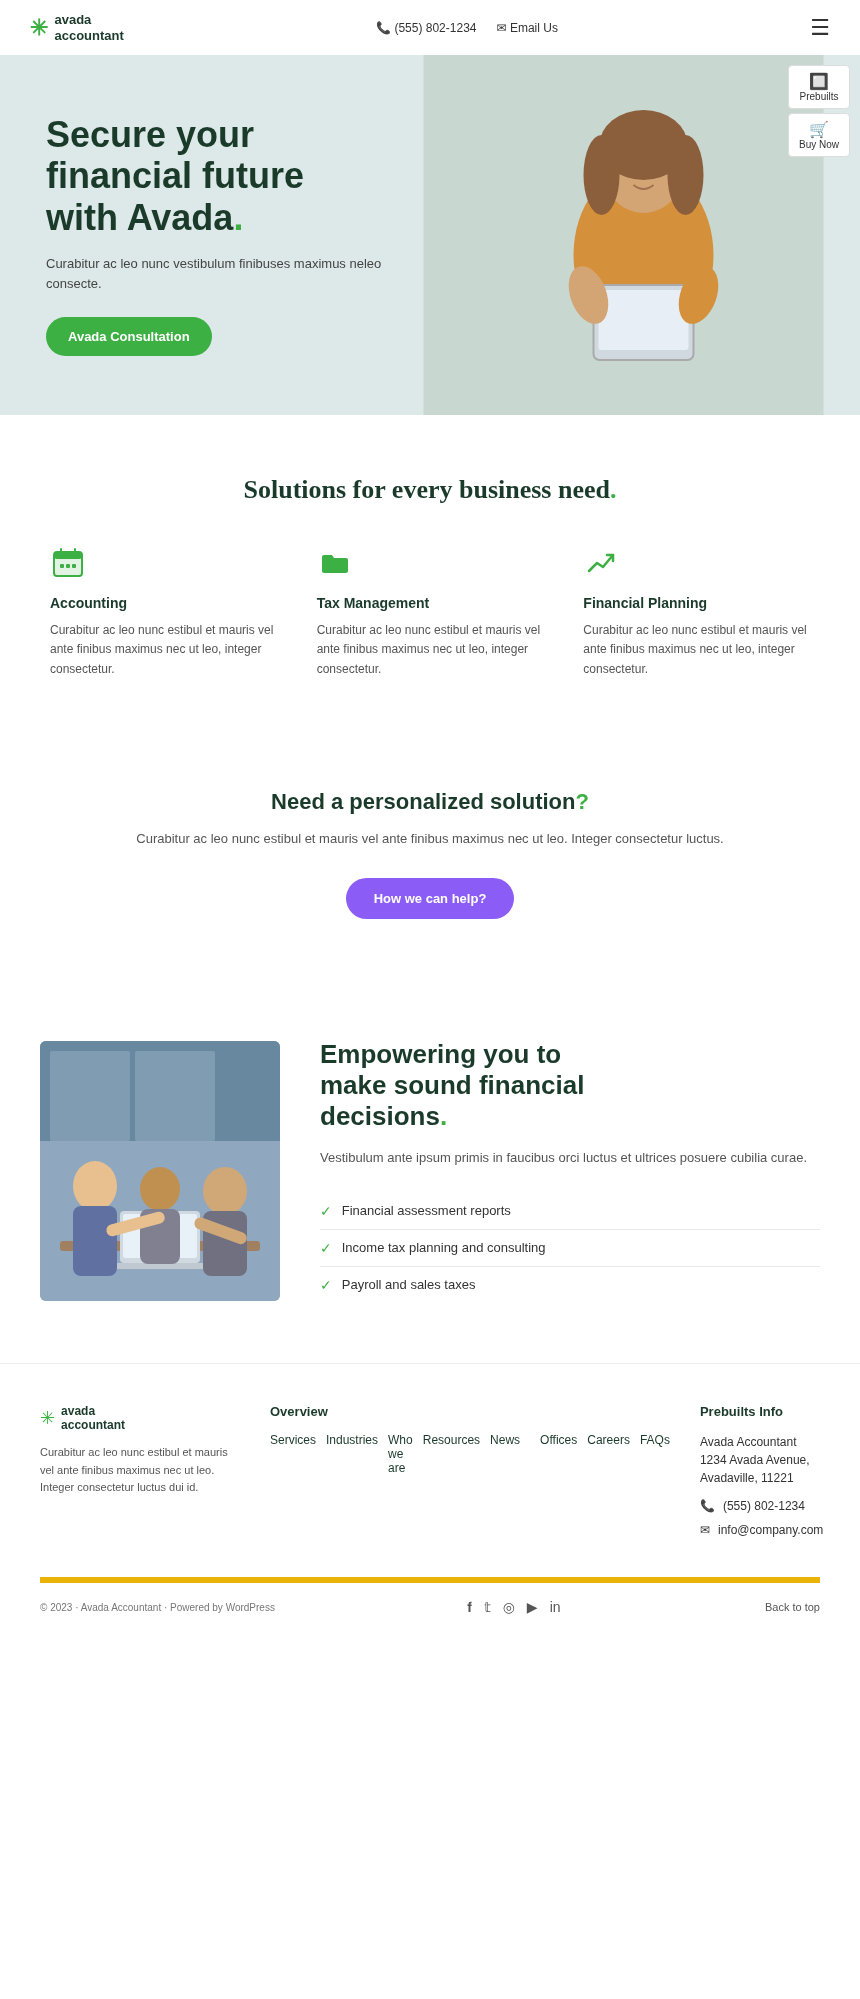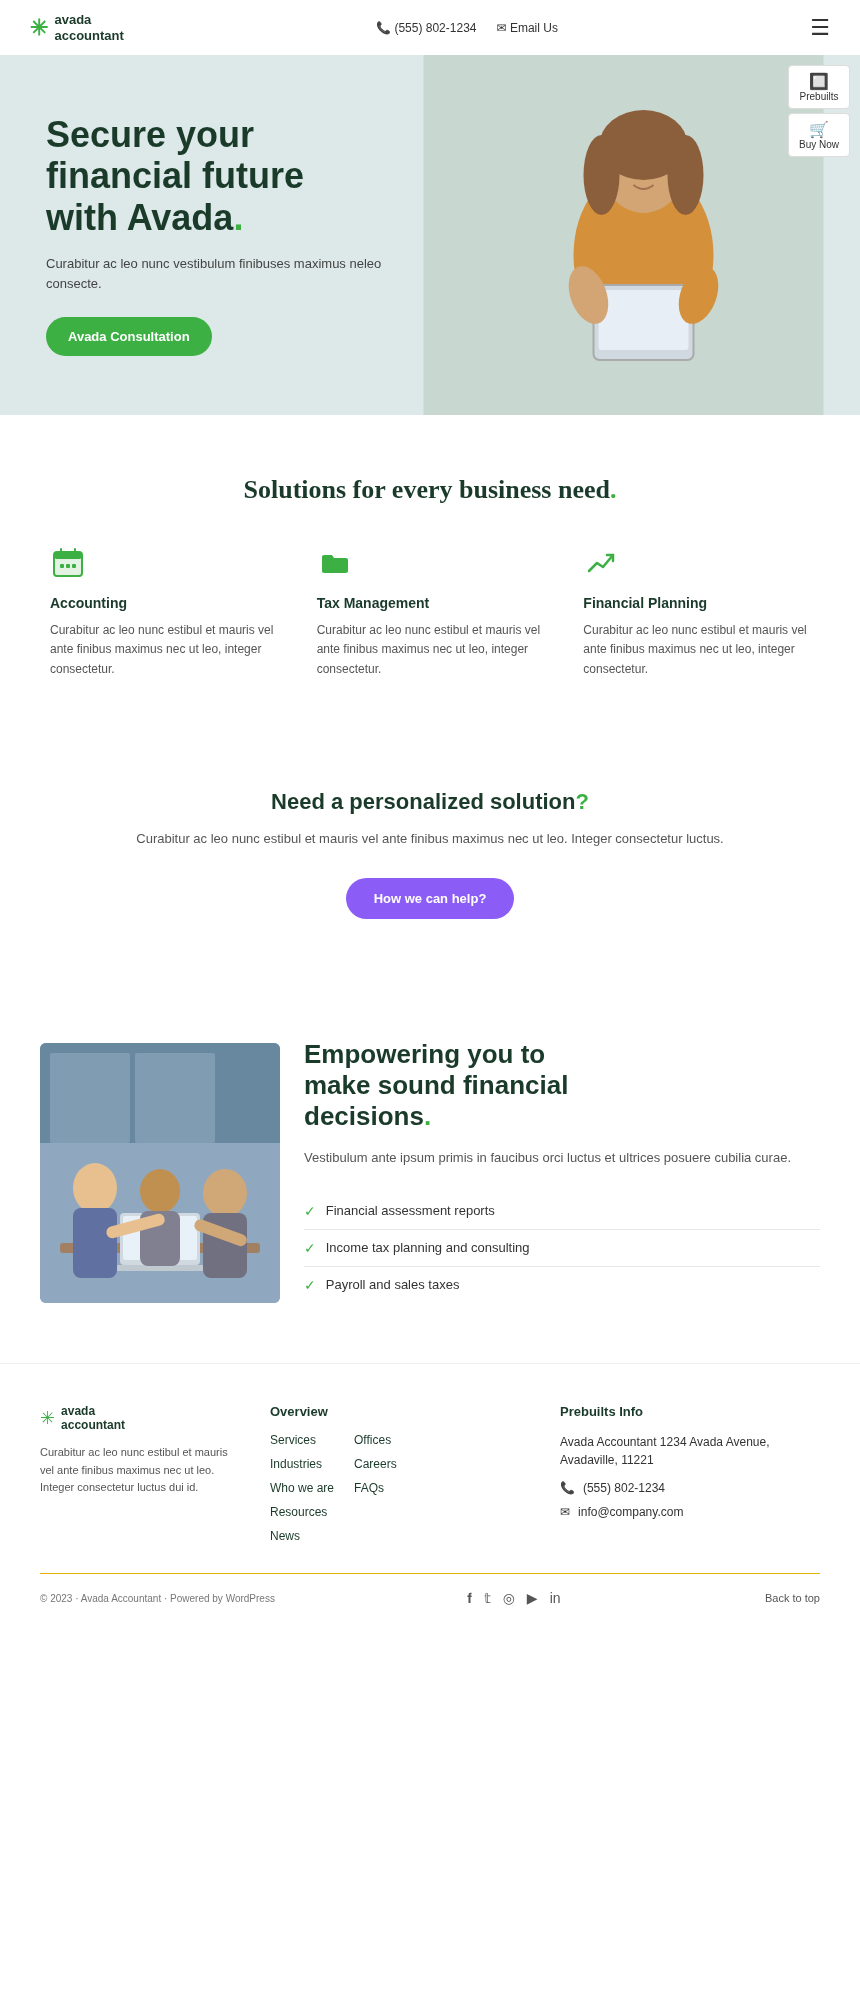--- a/index.html
+++ b/index.html
@@ -164,22 +164,22 @@
       padding: 13px 28px;
       font-size: 13px;
       font-weight: bold;
       cursor: pointer;
     }
 
     
     .empowering-section {
       padding: 60px 40px;
       display: flex;
-      gap: 24px;
-      align-items: flex-end;
+      gap: 40px;
+      align-items: center;
       background: #fff;
     }
     .emp-image {
       width: 240px;
       min-width: 240px;
       height: 260px;
       background: linear-gradient(135deg, #b8c8d8 0%, #a0b0c0 100%);
       border-radius: 6px;
       overflow: hidden;
       display: flex;
@@ -240,21 +240,21 @@
     .footer-col-title {
       font-size: 13px;
       font-weight: bold;
       color: #1a3a2a;
       margin-bottom: 14px;
     }
     .footer-nav {
       display: flex;
       gap: 20px;
     }
-    .footer-nav-col { display: flex; flex-direction: column; gap: 10px; }
+    .footer-nav-col { display: flex; flex-direction: row; gap: 10px; }
     .footer-nav-col a {
       font-size: 12px;
       color: #1a3a2a;
       text-decoration: none;
       font-weight: 500;
     }
     .footer-business .biz-name {
       font-size: 12px;
       color: #333;
       margin-bottom: 12px;
@@ -262,21 +262,21 @@
     }
     .footer-business .biz-contact {
       display: flex;
       align-items: center;
       gap: 8px;
       font-size: 12px;
       color: #333;
       margin-bottom: 10px;
     }
     .footer-bottom {
-      border-top: 1px solid #eab308;
+      border-top: 6px solid #eab308;
       padding: 16px 0;
       display: flex;
       align-items: center;
       justify-content: space-between;
     }
     .footer-copy { font-size: 10px; color: #777; }
     .social-icons { display: flex; gap: 12px; }
     .social-icon {
       font-size: 14px;
       color: #555;

